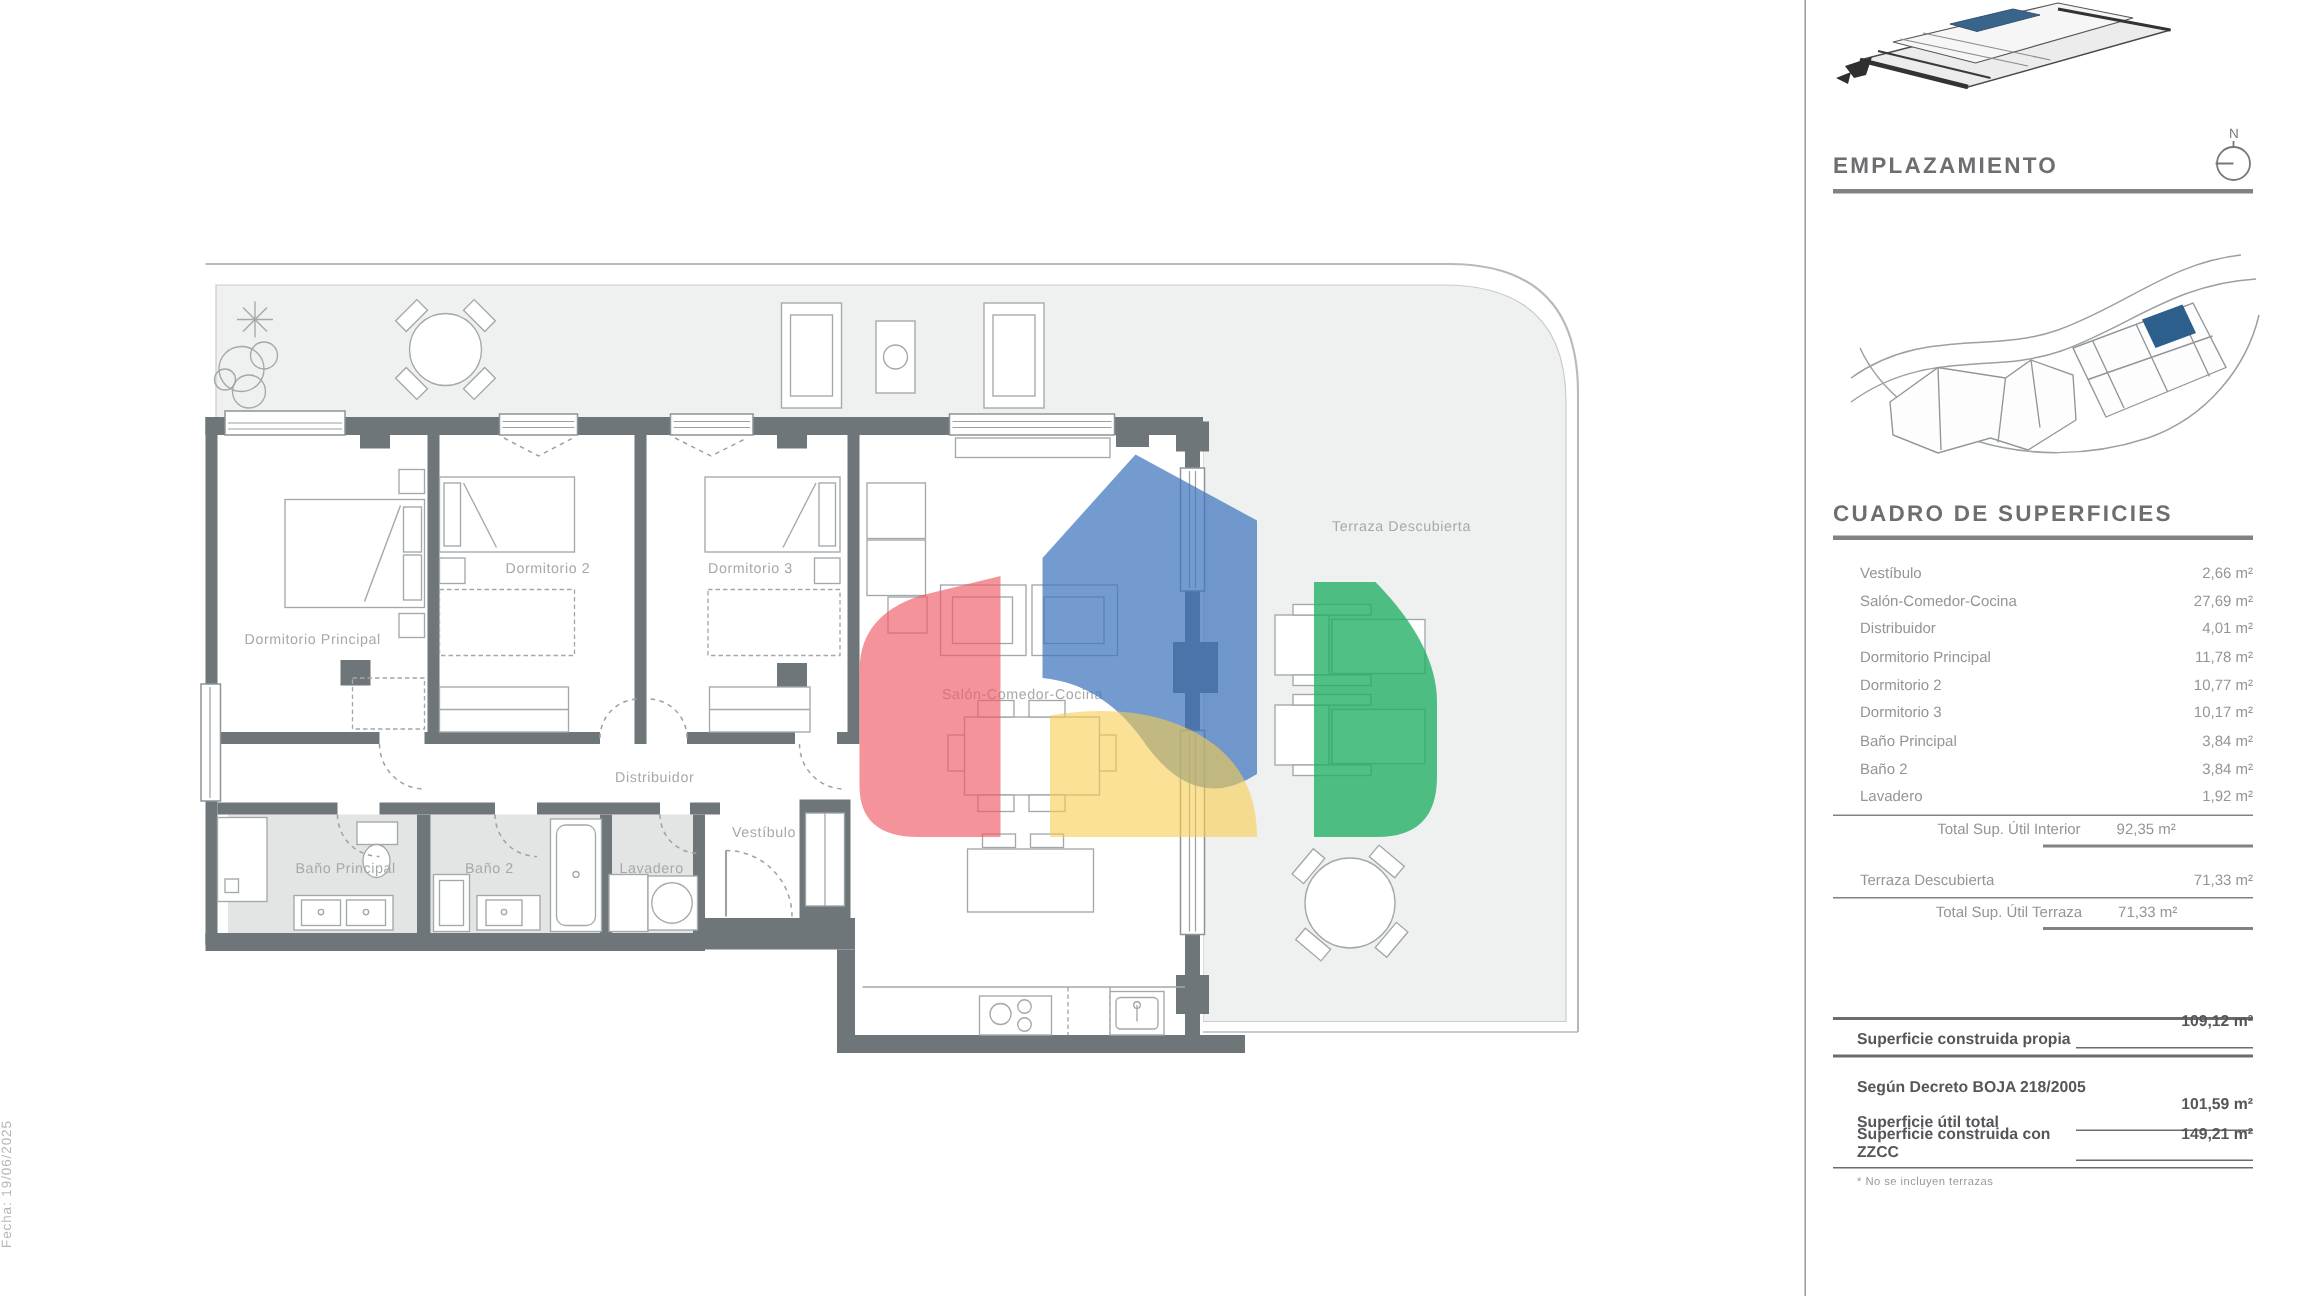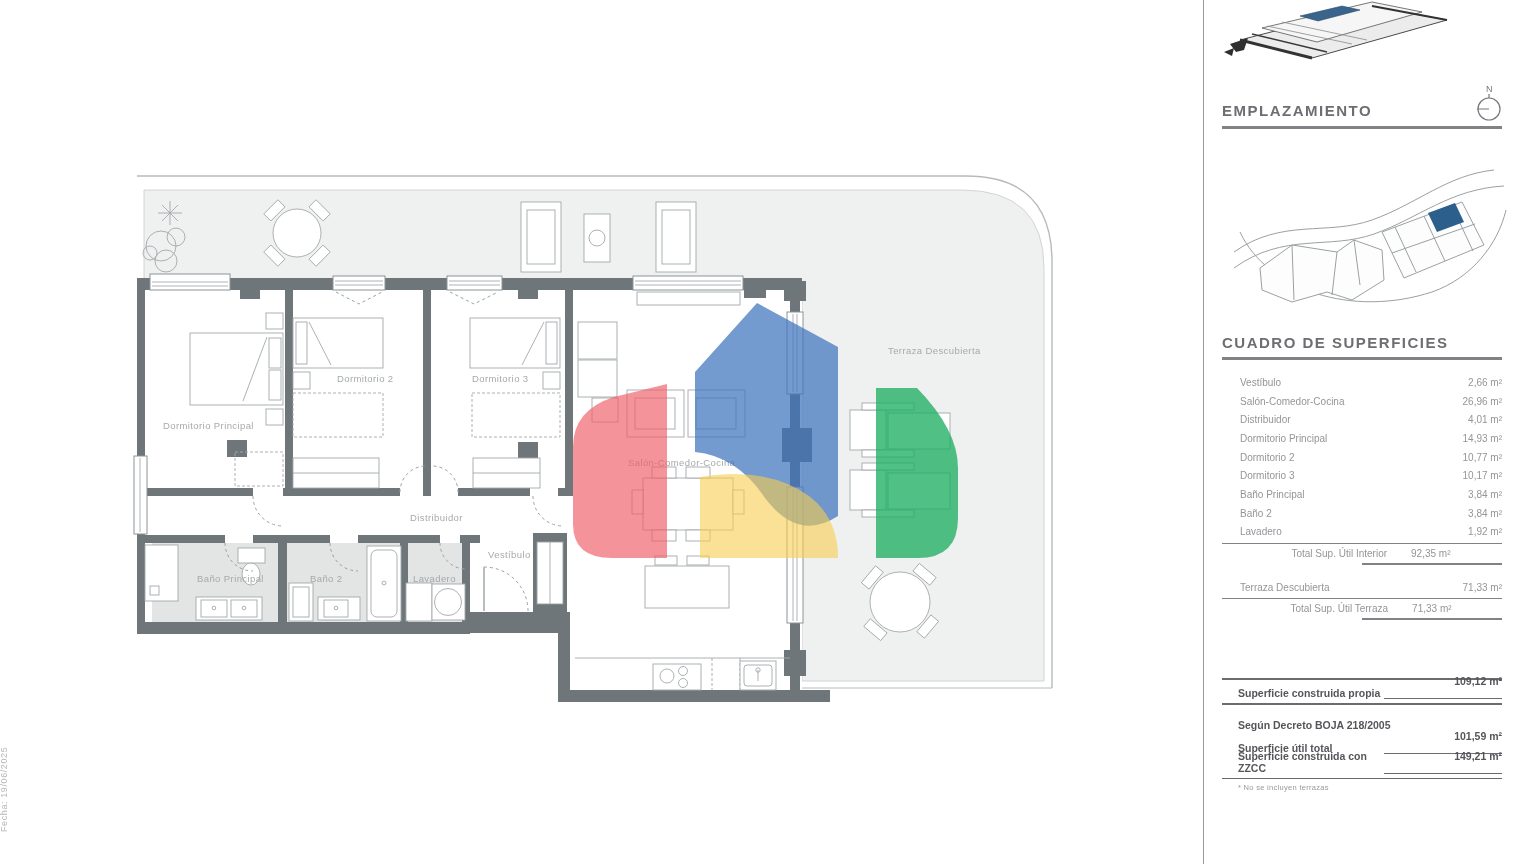--- a/index.html
+++ b/index.html
@@ -316,29 +316,29 @@
   <div class="panel-title" style="top:334px;">CUADRO DE SUPERFICIES</div>
   <div class="rule" style="top:357px;"></div>
 
   <div class="surf-table">
     <div class="srow">
         <span>Vestíbulo</span>
         <span class="v">2,66 m²</span>
       </div>
     <div class="srow">
         <span>Salón-Comedor-Cocina</span>
-        <span class="v">26,96 m²</span>
+        <span class="v">27,69 m²</span>
       </div>
     <div class="srow">
         <span>Distribuidor</span>
         <span class="v">4,01 m²</span>
       </div>
     <div class="srow">
         <span>Dormitorio Principal</span>
-        <span class="v">14,93 m²</span>
+        <span class="v">11,78 m²</span>
       </div>
     <div class="srow">
         <span>Dormitorio 2</span>
         <span class="v">10,77 m²</span>
       </div>
     <div class="srow">
         <span>Dormitorio 3</span>
         <span class="v">10,17 m²</span>
       </div>
     <div class="srow">

